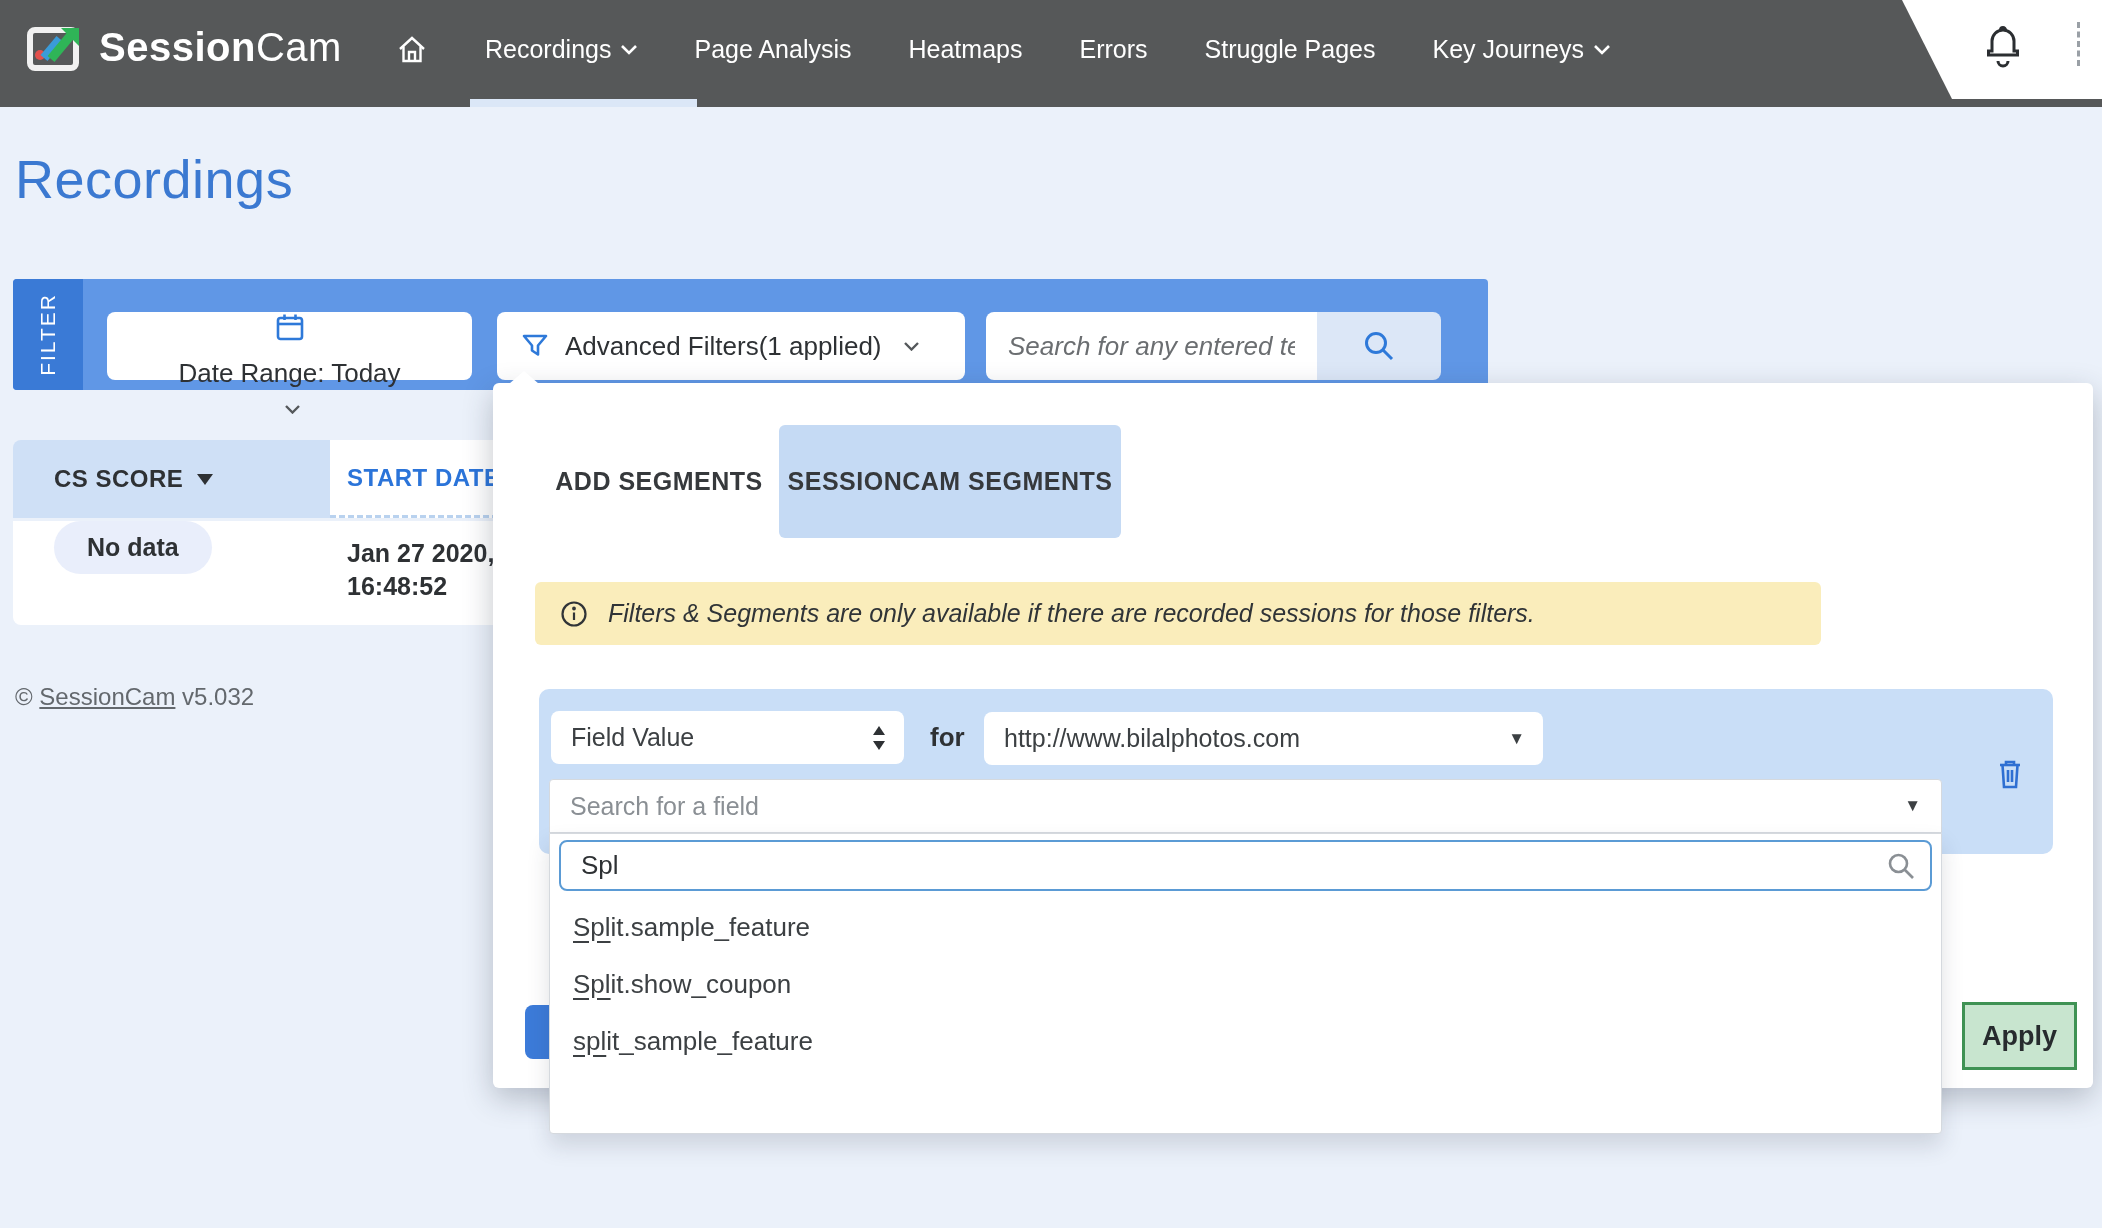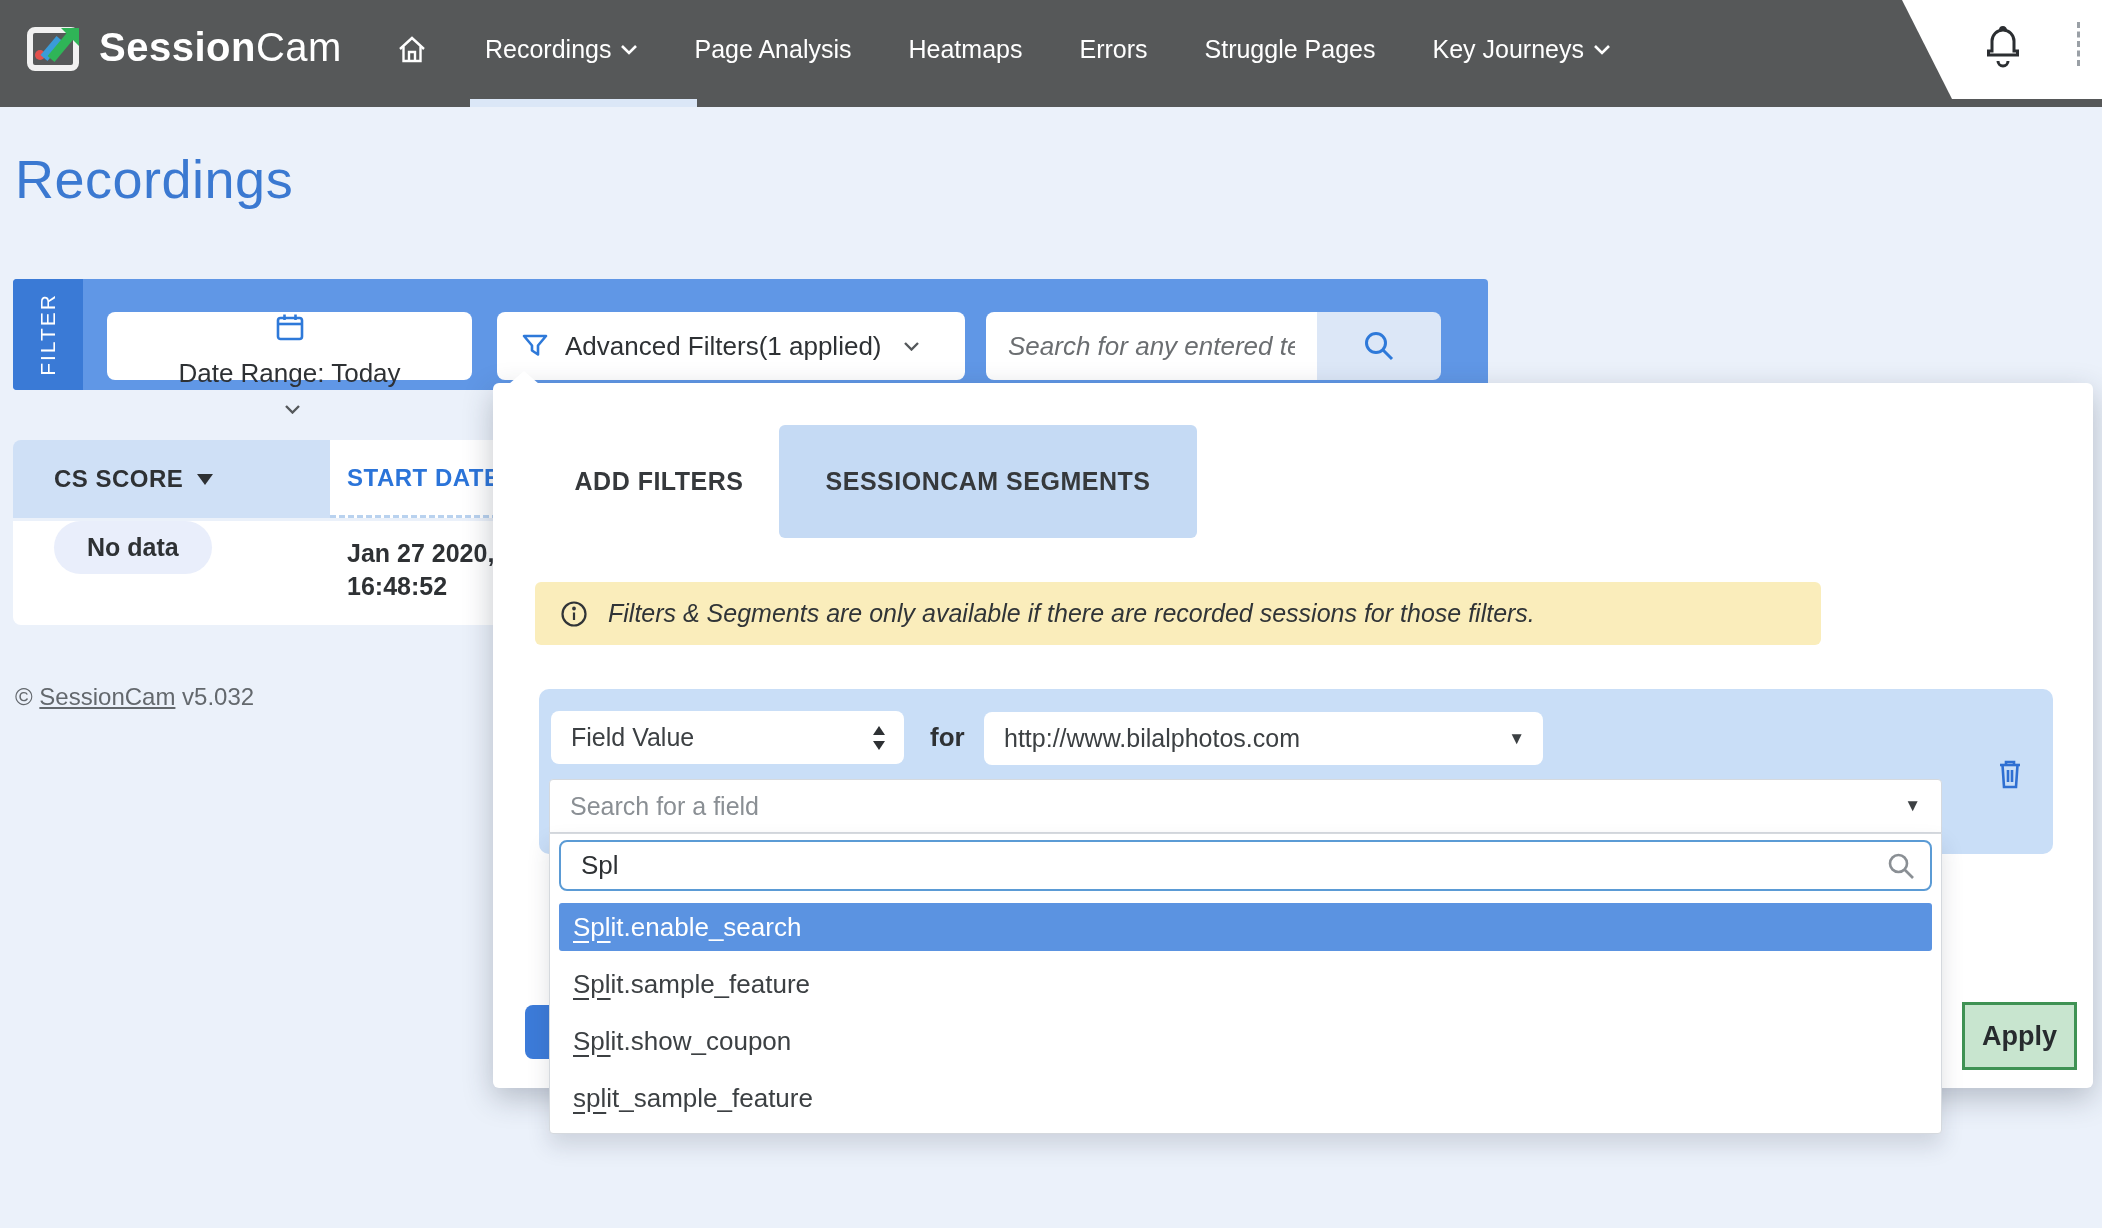--- a/index.html
+++ b/index.html
@@ -101,21 +101,21 @@
     position:absolute; left:16px; top:-12px; width:0; height:0;
     border-left:15px solid transparent; border-right:15px solid transparent;
     border-bottom:13px solid #fff;
   }
   .tabs { position:absolute; left:46px; top:42px; display:flex; align-items:center; }
   .tab {
     height:113px; display:flex; align-items:center; justify-content:center;
     font-size:25px; font-weight:700; color:#36393c; letter-spacing:.5px; cursor:pointer;
   }
   .tab-add { width:240px; }
-  .tab-seg { width:418px; background:#c5daf4; border-radius:6px; }
+  .tab-seg { width:342px; background:#c5daf4; border-radius:6px; }
   .banner {
     position:absolute; left:42px; top:199px; width:1286px; height:63px;
     background:#faedbb; border-radius:6px;
     display:flex; align-items:center; gap:20px; padding-left:25px;
   }
   .banner-text { font-size:25px; font-style:italic; color:#303437; }
   .filter-container {
     position:absolute; left:46px; top:306px; width:1514px; height:165px;
     background:#c9def7; border-radius:10px;
   }
@@ -317,21 +317,21 @@
   <span>©</span>
   <a>SessionCam</a>
   <span>v5.032</span>
 </div>
 
 <div class="panel">
   <div class="panel-notch"></div>
 
   <div class="tabs">
     <div class="tab tab-add">
-      <span>ADD FILTERS</span>
+      <span>ADD SEGMENTS</span>
     </div>
     <div class="tab tab-seg">
       <span>SESSIONCAM SEGMENTS</span>
     </div>
   </div>
 
   <div class="banner">
     <span>
       <svg width="28" height="28" viewBox="0 0 28 28" fill="none" stroke="#303437" stroke-width="2.2">
         <circle cx="14" cy="14" r="11.5"></circle>
@@ -387,23 +387,20 @@
     <div class="field-search-wrap">
       <input class="field-search" type="text" value="Spl" style="">
       <span class="mag">
         <svg width="30" height="30" viewBox="0 0 30 30" fill="none" stroke="#8a8f94" stroke-width="2.6">
           <circle cx="12.5" cy="12.5" r="8.5"></circle>
           <line x1="19" y1="19" x2="27" y2="27"></line>
         </svg>
       </span>
     </div>
     <div class="options">
-      <div class="option selected">
-        <span><span class="u">Spl</span><span>it.enable_search</span></span>
-      </div>
       <div class="option">
         <span><span class="u">Spl</span><span>it.sample_feature</span></span>
       </div>
       <div class="option">
         <span><span class="u">Spl</span><span>it.show_coupon</span></span>
       </div>
       <div class="option">
         <span><span class="u">spl</span><span>it_sample_feature</span></span>
       </div>
     </div>

